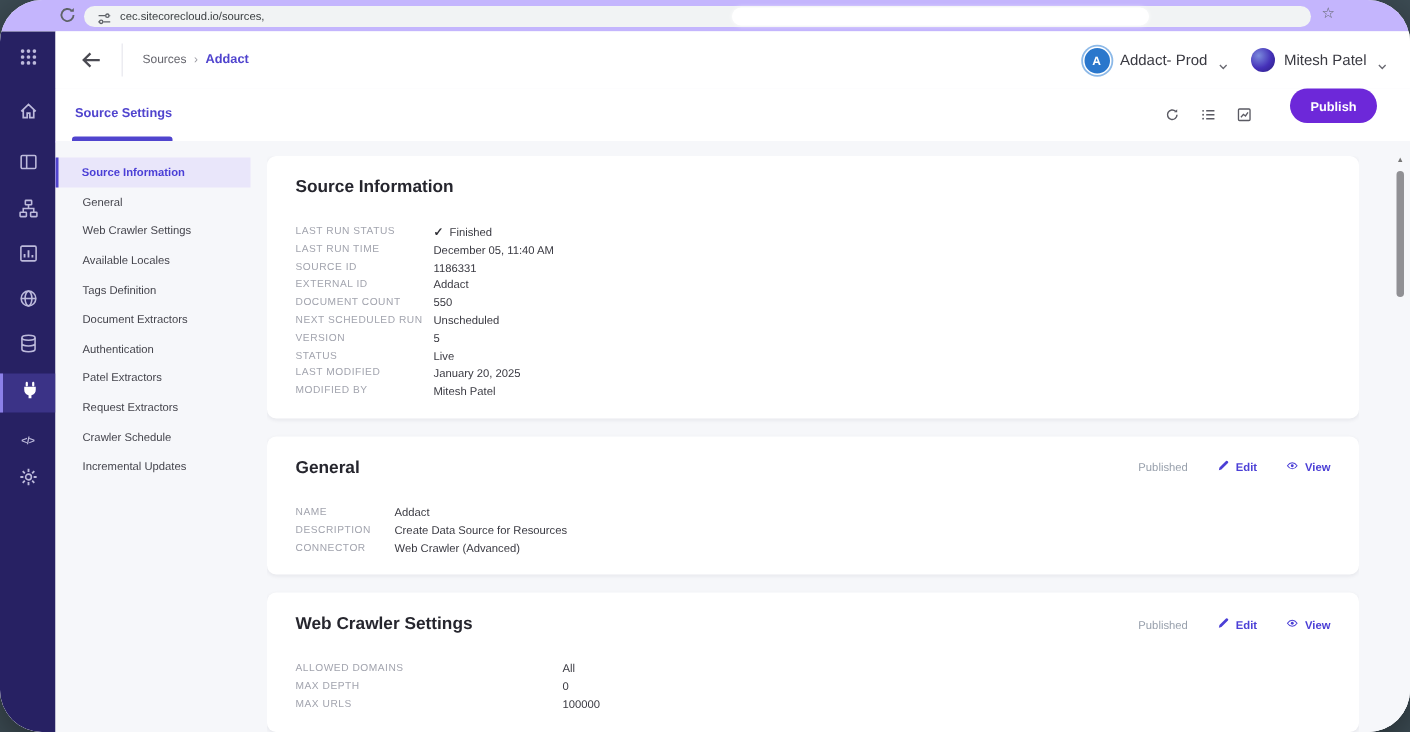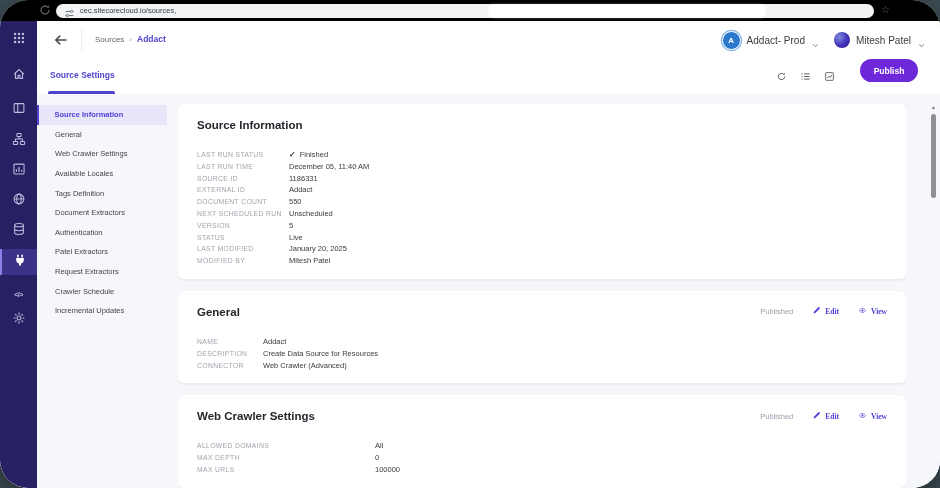--- a/index.html
+++ b/index.html
@@ -1,19 +1,19 @@
 <!DOCTYPE html>
 <html><head>
 <meta charset="utf-8">
 <style>
   html,body{margin:0;padding:0;}
   body{width:940px;height:488px;background:#3d4c54;font-family:"Liberation Sans",sans-serif;position:relative;overflow:hidden;}
   .window{position:absolute;inset:0;border-radius:28px;overflow:hidden;background:#fff;box-shadow:0 8px 30px rgba(0,0,0,.45);}
   
-  .browser-bar{position:absolute;top:0;left:0;right:0;height:21px;background:#000000;}
+  .browser-bar{position:absolute;top:0;left:0;right:0;height:21px;background:#c4b5fd;}
   .reload{position:absolute;left:38px;top:3px;width:14px;height:14px;color:#5f6368;}
   .addr{position:absolute;left:56px;top:3.5px;width:818px;height:14px;background:#f1f3f4;border-radius:8px;display:flex;align-items:center;}
   .tune{margin-left:8px;width:11px;height:11px;color:#5f6368;flex:none;}
   .url{font-size:7.5px;color:#3c4043;margin-left:5px;white-space:nowrap;}
   .redact{position:absolute;left:432px;top:1px;width:278px;height:12px;background:#fff;border-radius:7px;box-shadow:0 0 3px rgba(255,255,255,.9);}
   .star{position:absolute;right:50px;top:2px;font-size:10px;color:#5f6368;line-height:16px;}
   
   .app{position:absolute;top:21px;left:0;right:0;bottom:0;background:#f6f7fa;}
   .rail{position:absolute;left:0;top:0;bottom:0;width:37px;background:#272163;}
   .rail-item{position:absolute;left:0;width:37px;height:26px;display:flex;align-items:center;justify-content:center;color:#bdbadb;cursor:pointer;}
@@ -43,21 +43,21 @@
   
   .content{position:absolute;left:37px;top:73px;right:0;bottom:0;background:#f6f7fa;}
   .subnav{position:absolute;left:0;top:11px;width:130px;}
   .nav-item{height:19.6px;display:flex;align-items:center;padding-left:18px;font-size:7.5px;color:#44444c;cursor:pointer;white-space:nowrap;}
   .nav-item.active{background:#e9e6fa;border-left:2.5px solid #5044ce;padding-left:15.5px;color:#4b3fd6;font-weight:700;}
   .cards{position:absolute;left:141px;right:34px;top:10px;bottom:0;overflow:hidden;}
   .card{background:#fff;border-radius:6px;box-shadow:0 1px 3px rgba(25,25,55,.08);padding:15px 19px 12px;margin-bottom:12px;position:relative;}
   .card-head{display:flex;align-items:center;margin-bottom:18px;}
   .card-title{font-size:11.5px;font-weight:700;color:#26262e;flex:1;}
   .pub-status{font-size:7.5px;color:#98a0ac;}
-  .action{display:flex;align-items:center;gap:4px;font-size:7.5px;font-weight:700;color:#4b3fd6;cursor:pointer;margin-left:19px;font-family:Liberation Serif, serif;}
+  .action{display:flex;align-items:center;gap:4px;font-size:7.5px;font-weight:700;color:#4b3fd6;cursor:pointer;margin-left:19px;}
   .action svg{width:9px;height:9px;}
   .kv{display:flex;line-height:11.8px;}
   .kv .k{font-size:6.8px;color:#a2a4ae;letter-spacing:.35px;flex:none;}
   .kv .v{font-size:7.5px;color:#3a3a42;display:flex;align-items:center;gap:4px;}
   .kv .check{font-size:8px;color:#2f2f36;font-weight:700;}
   .card[data-sec="0"] .k{width:92px;}
   .card[data-sec="1"] .k{width:66px;}
   .card[data-sec="2"] .k{width:178px;}
   
   .sbar{position:absolute;right:3px;top:4px;bottom:4px;width:7px;}

